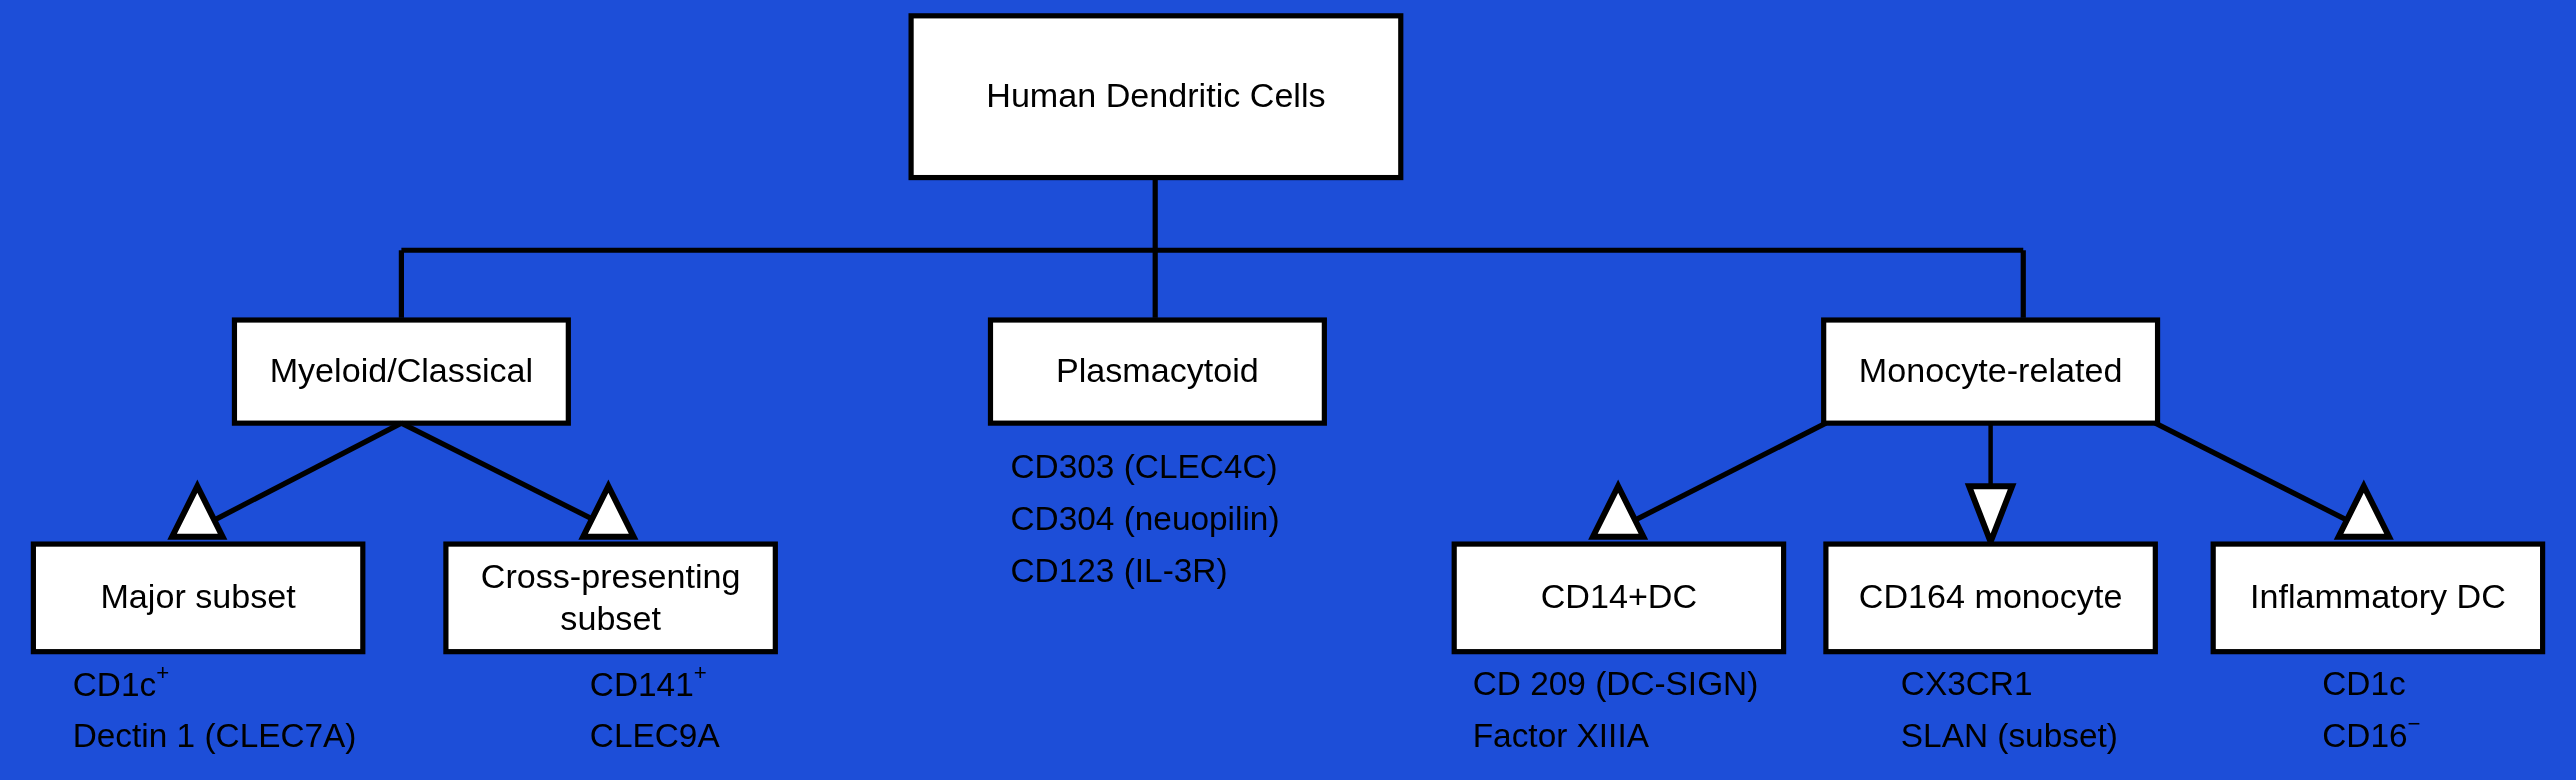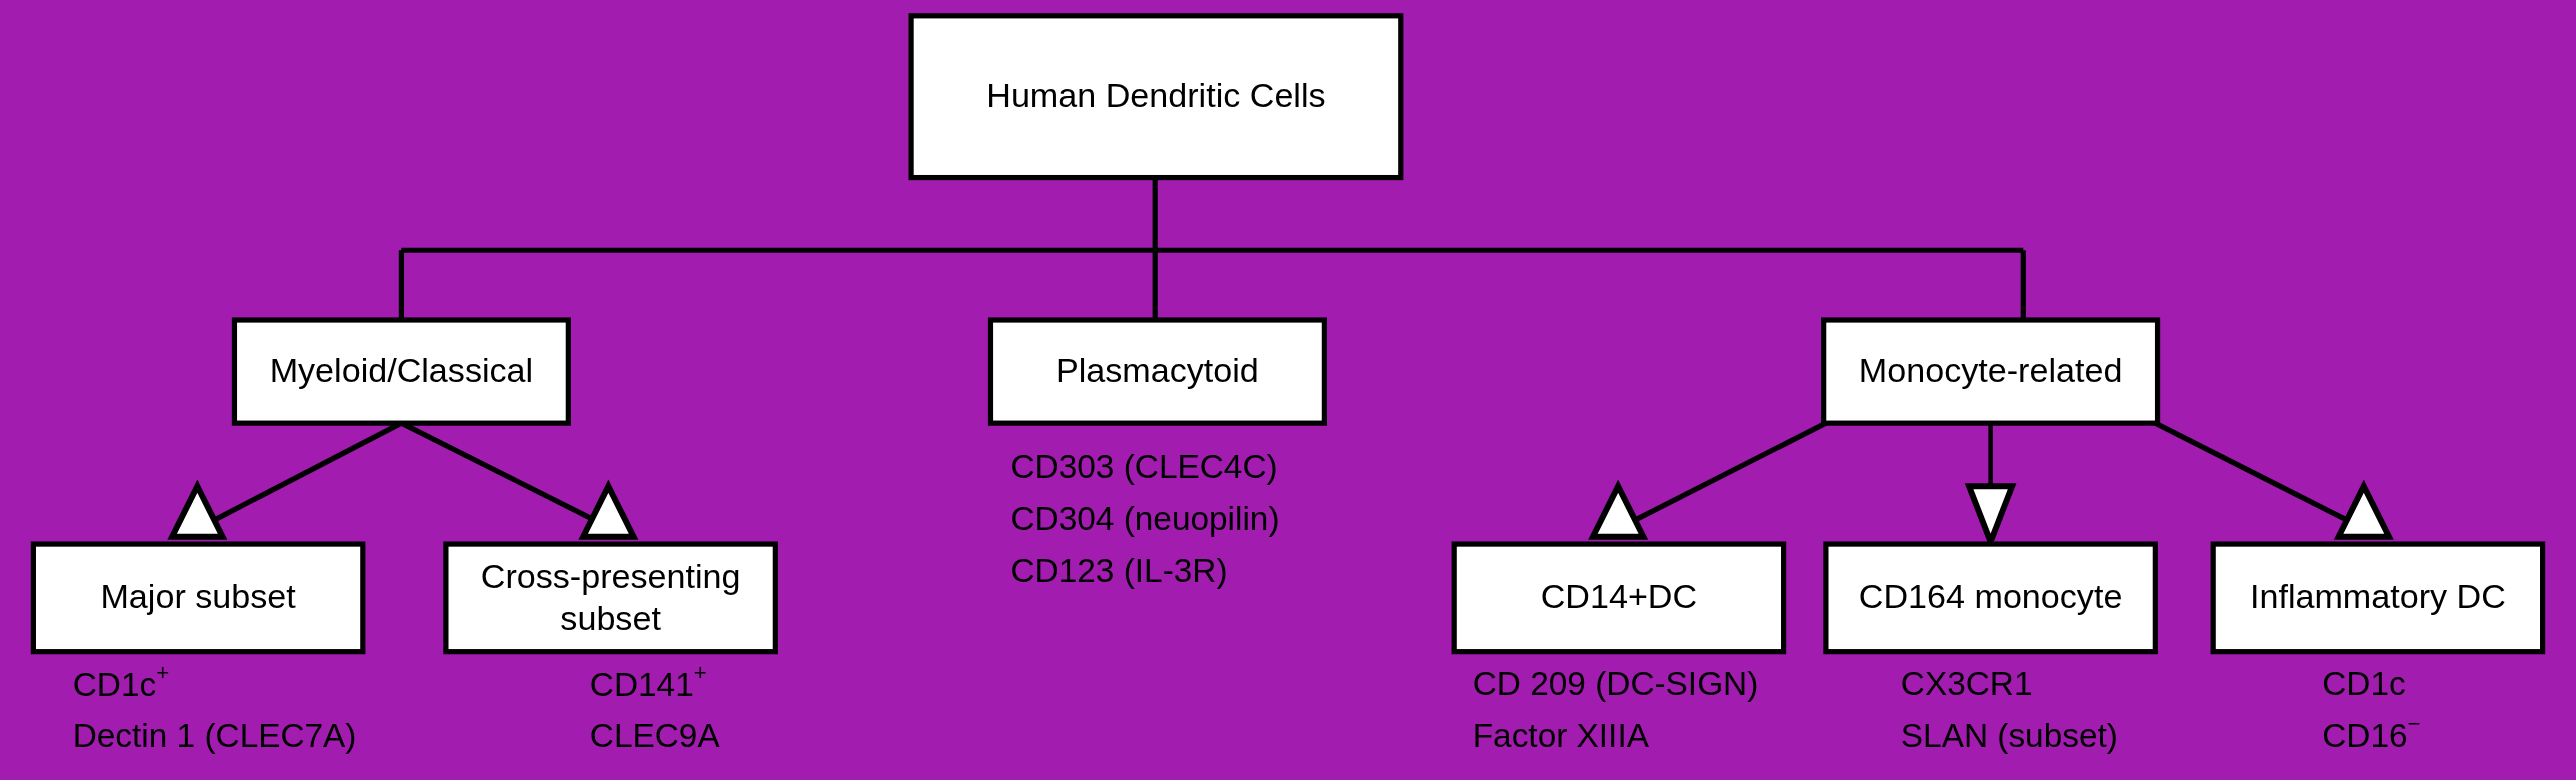--- a/index.html
+++ b/index.html
@@ -12,21 +12,21 @@
     width: 2576px;
     height: 781px;
     overflow: hidden;
     font-family: "Liberation Sans", sans-serif;
     color: #000000;
   }
   #diagram-root {
     position: relative;
     width: 2576px;
     height: 781px;
-    background: #a21caf;
+    background: #1d4ed8;
   }
   svg.diagram-canvas {
     position: absolute;
     left: 0;
     top: 0;
     width: 2576px;
     height: 781px;
     display: block;
   }
   .node-box {

